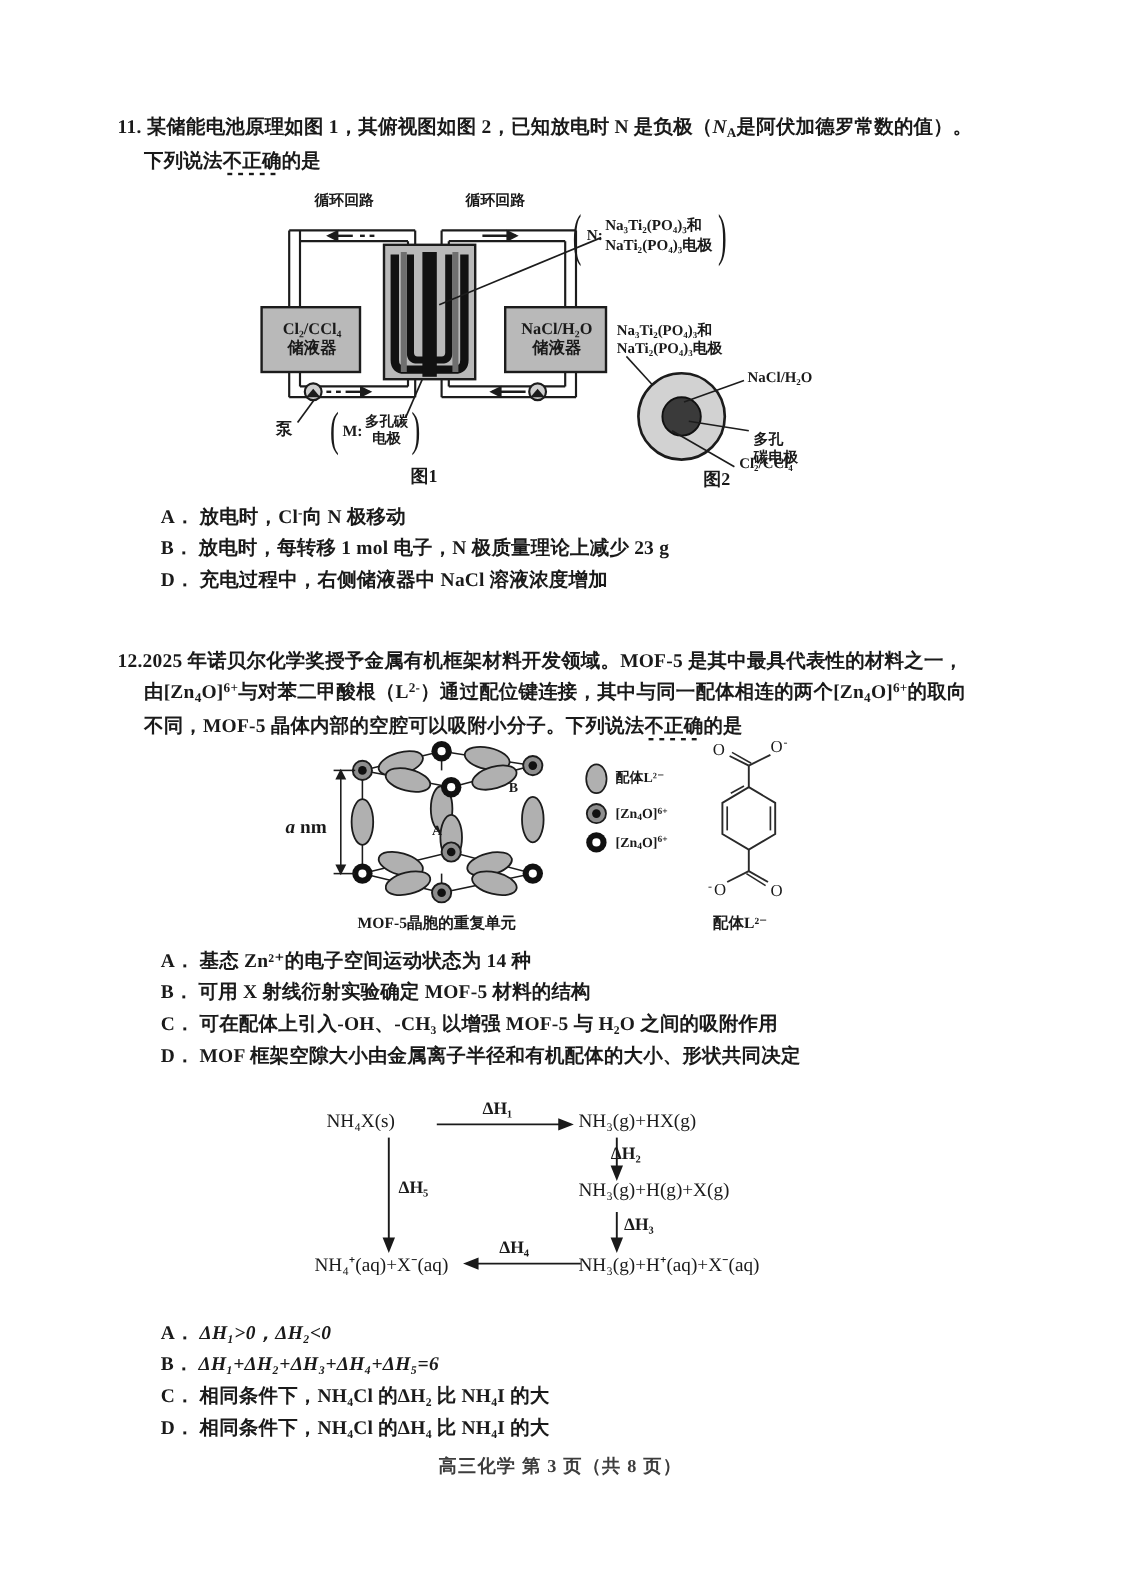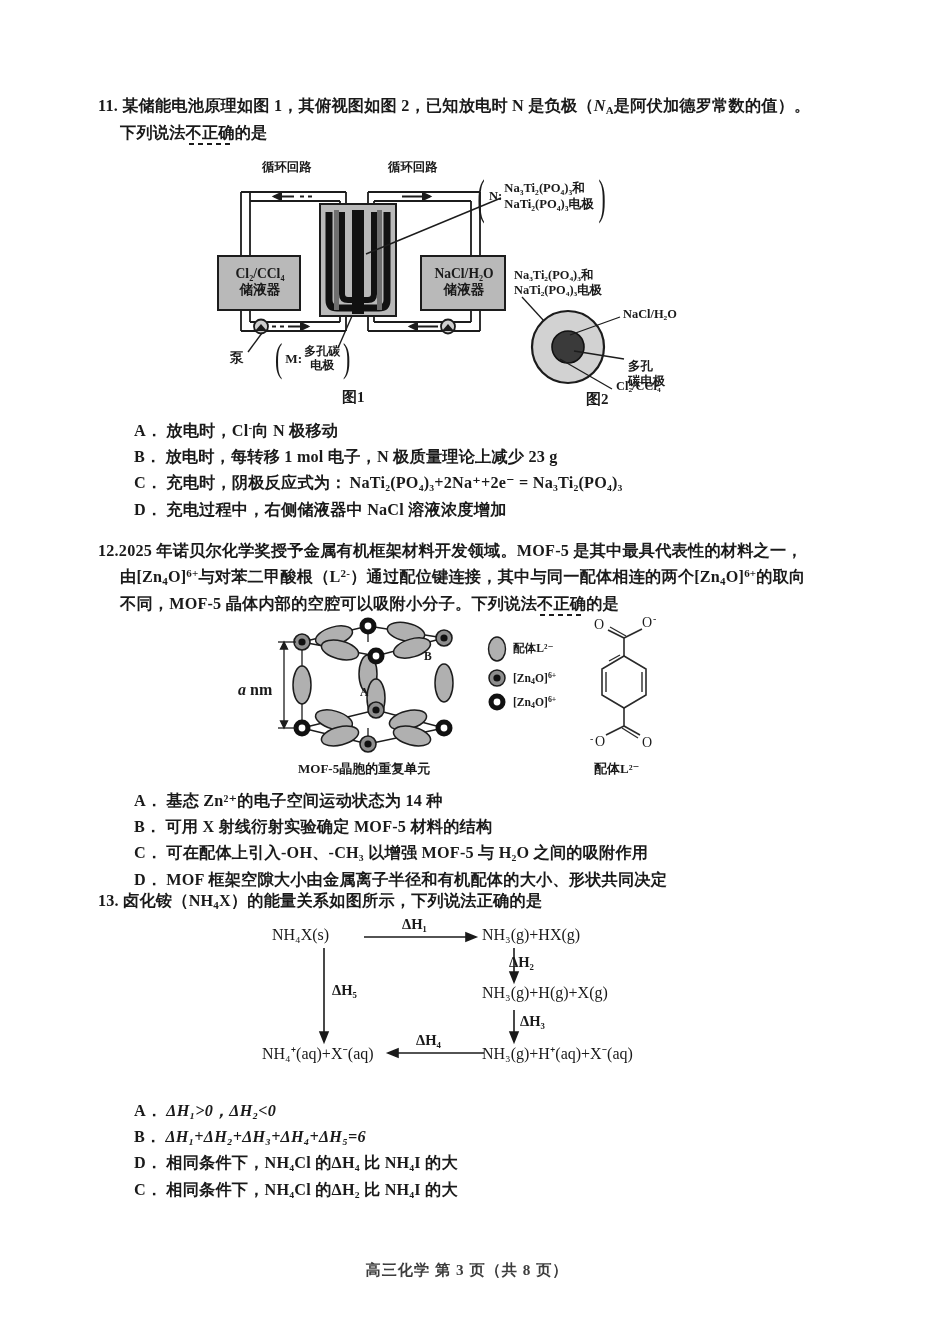--- a/index.html
+++ b/index.html
@@ -115,21 +115,20 @@
   
   .footer {
     position: absolute;
     left: 0; right: 16px;
     top: 1212px;
     text-align: center;
     font-size: 15.2px;
     font-weight: bold;
     letter-spacing: 1px;
     color: #3d3d3d;
-    margin-top: 48px;
   }
 
   svg { display: block; overflow: visible; }
 </style>
 </head>
 <body>
 
 <div class="page">
 
   <div class="q-block" style="left:98px; top:93px; width:770px;">
@@ -281,23 +280,20 @@
 
     <div class="fig-cap" style="left:78px; top:215px;">图2</div>
   </div>
 
   <div class="q-block" style="left:112px; top:418px; width:760px;">
     <div class="opt">
       <span class="lbl">A．</span><span>放电时，Cl</span><sup>-</sup><span>向 N 极移动</span>
     </div>
     <div class="opt">
       <span class="lbl">B．</span><span>放电时，每转移 1 mol 电子，N 极质量理论上减少 23 g</span>
-    </div>
-    <div class="opt">
-      <span class="lbl">C．</span><span>充电时，阴极反应式为：</span><span style="margin-left:3px;">NaTi₂(PO₄)₃+2Na⁺+2e⁻ = Na₃Ti₂(PO₄)₃</span>
     </div>
     <div class="opt">
       <span class="lbl">D．</span><span>充电过程中，右侧储液器中 NaCl 溶液浓度增加</span>
     </div>
   </div>
 
   <div class="q-block" style="left:98px; top:538px; width:775px;">
     <div class="q-stem">
       <span>12.</span><span>2025 年诺贝尔化学奖授予金属有机框架材料开发领域。MOF-5 是其中最具代表性的材料之一，</span>
       <br>
@@ -472,26 +468,20 @@
       <span class="lbl">B．</span><span>可用 X 射线衍射实验确定 MOF-5 材料的结构</span>
     </div>
     <div class="opt">
       <span class="lbl">C．</span><span>可在配体上引入-OH、-CH₃ 以增强 MOF-5 与 H₂O 之间的吸附作用</span>
     </div>
     <div class="opt">
       <span class="lbl">D．</span><span>MOF 框架空隙大小由金属离子半径和有机配体的大小、形状共同决定</span>
     </div>
   </div>
 
-  <div class="q-block" style="left:98px; top:888px; width:760px;">
-    <div class="q-stem">
-      <span>13.</span>
-      <span>卤化铵（NH</span><sub>4</sub><span>X）的能量关系如图所示，下列说法正确的是</span>
-    </div>
-  </div>
 
   <div class="fig13">
     <svg width="430" height="155" style="position:absolute; left:0; top:0;">
       <g stroke="#1a1a1a" stroke-width="1.6" fill="#1a1a1a">
 
         <line x1="102" y1="19" x2="208" y2="19"></line>
         <polygon points="214,19 204,15 204,23"></polygon>
 
         <line x1="252" y1="30" x2="252" y2="58"></line>
         <polygon points="252,64 248,54 256,54"></polygon>
@@ -521,22 +511,22 @@
   </div>
 
   <div class="q-block" style="left:112px; top:1098px; width:700px;">
     <div class="opt">
       <span class="lbl">A．</span><span class="ital">ΔH₁&gt;0，ΔH₂&lt;0</span>
     </div>
     <div class="opt">
       <span class="lbl">B．</span><span class="ital">ΔH₁+ΔH₂+ΔH₃+ΔH₄+ΔH₅=6</span>
     </div>
     <div class="opt">
+      <span class="lbl">C．</span><span>相同条件下，NH₄Cl 的ΔH₂ 比 NH₄I 的大</span>
+    </div>
+    <div class="opt">
       <span class="lbl">D．</span><span>相同条件下，NH₄Cl 的ΔH₄ 比 NH₄I 的大</span>
     </div>
-    <div class="opt">
-      <span class="lbl">C．</span><span>相同条件下，NH₄Cl 的ΔH₂ 比 NH₄I 的大</span>
-    </div>
   </div>
 
   <div class="footer">高三化学  第 3 页（共 8 页）</div>
 
 </div>
 
 </body></html>

